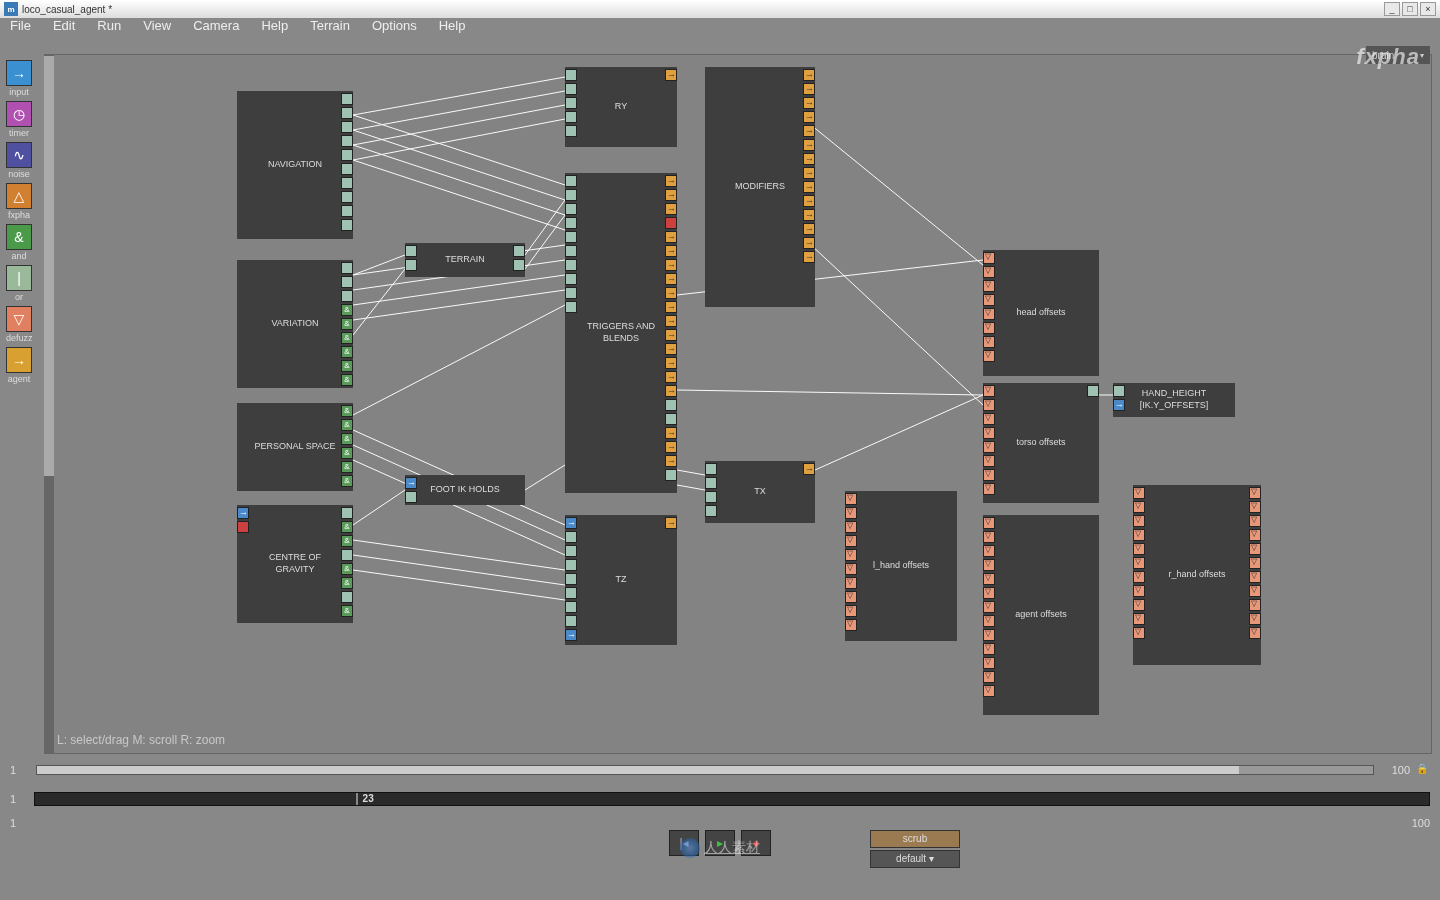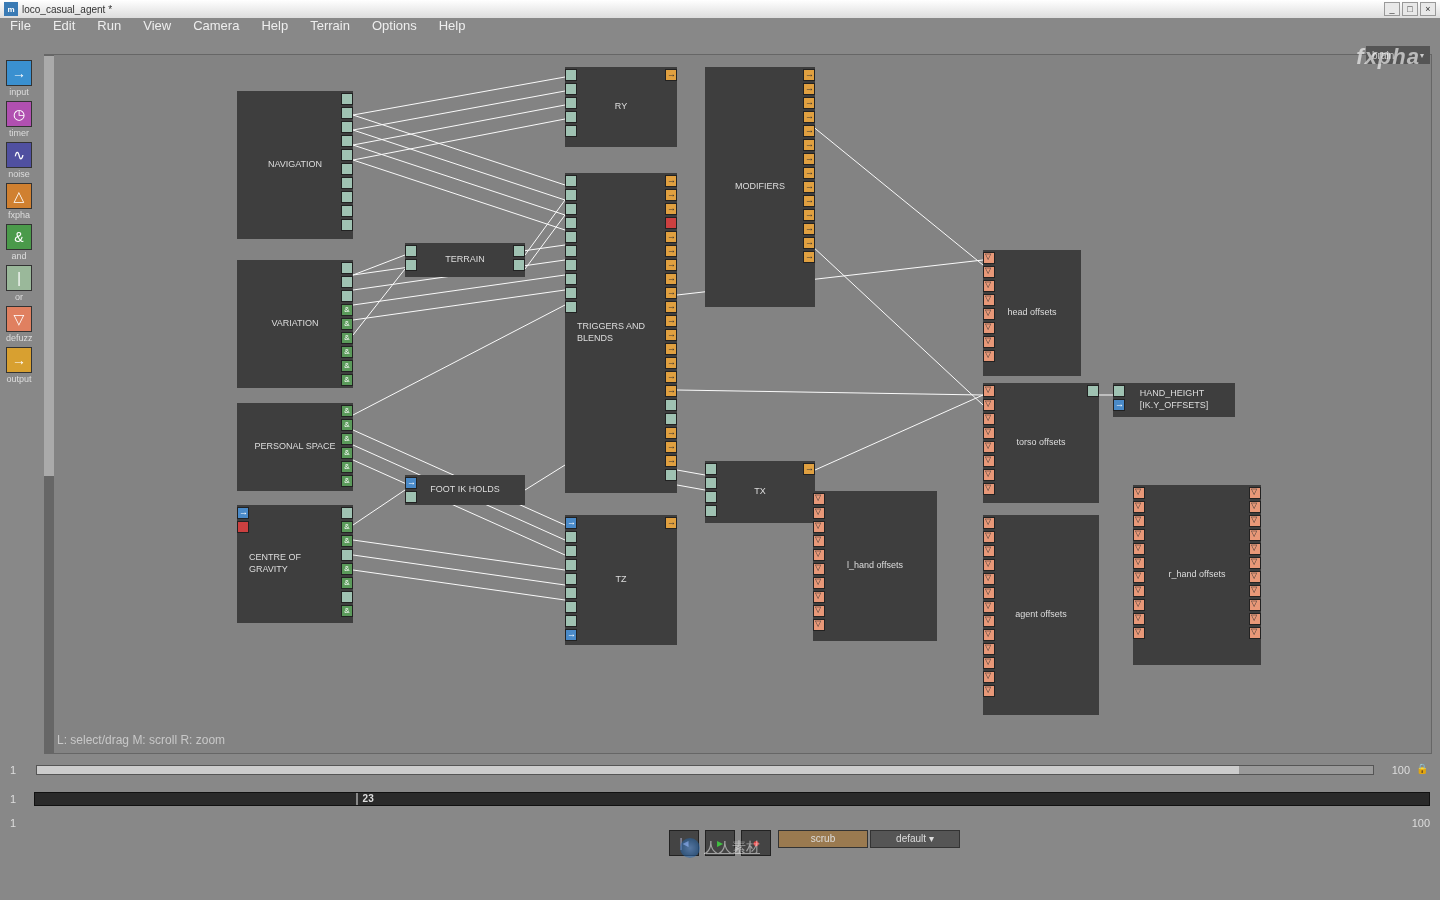--- a/index.html
+++ b/index.html
@@ -14,21 +14,21 @@
 .view-dd { position:absolute; top:46px; right:10px; width:64px; height:18px; background:#555; color:#ccc; font-size:10px; padding:2px 6px; z-index:40; display:flex; align-items:center; }
 .view-dd::after { content:"▾"; margin-left:auto; font-size:8px; }
 .tool-col { position:absolute; left:6px; top:60px; width:32px; display:flex; flex-direction:column; gap:4px; z-index:30; }
 .tool { width:26px; text-align:center; cursor:pointer; }
 .tool .ic { width:26px; height:26px; display:flex; align-items:center; justify-content:center; font-size:14px; color:#fff; border:1px solid #333; }
 .tool .lbl { font-size:9px; color:#ddd; margin-top:1px; }
 .canvas { position:absolute; left:44px; top:54px; right:8px; height:700px; background:#838383; border:1px solid #666; overflow:hidden; }
 svg.wires { position:absolute; left:0; top:0; width:100%; height:100%; pointer-events:none; }
 svg.wires line { stroke:#fafafa; stroke-width:1; }
 .node { position:absolute; background:#3e3e3e; display:flex; align-items:center; justify-content:center; }
-.node .nlabel { color:#ddd; font-size:9px; text-align:left; padding:0 12px; line-height:1.3; }
+.node .nlabel { color:#ddd; font-size:9px; text-align:center; padding:0 12px; line-height:1.3; }
 .portcol { position:absolute; top:0; bottom:0; width:12px; display:flex; flex-direction:column; gap:2px; padding:2px 0; }
 .portcol.left { left:0; }
 .portcol.right { right:0; }
 .port { width:12px; height:12px; border:1px solid #222; flex-shrink:0; }
 .p-in { background:#9fc2b2; }
 .p-and { background:#5a9a5a; color:#fff; font-size:8px; text-align:center; line-height:10px; }
 .p-out { background:#e0a040; position:relative; }
 .p-out::after { content:"→"; position:absolute; left:1px; top:-1px; font-size:9px; color:#333; }
 .p-def { background:#e89878; position:relative; }
 .p-def::after { content:"▽"; position:absolute; left:1px; top:-1px; font-size:8px; color:#333; }
@@ -49,21 +49,21 @@
 .timeline .tbar { flex:1; height:14px; background:#2a2a2a; border:1px solid #111; position:relative; }
 .timeline .tbar .mark { position:absolute; left:23%; top:0; bottom:0; width:2px; background:#888; }
 .timeline .tbar .mlbl { position:absolute; left:23.5%; top:0; font-size:10px; color:#ddd;font-weight:bold; }
 .footer { position:absolute; left:10px; right:10px; top:812px; height:22px; display:flex; align-items:center; font-size:11px; color:#ddd; }
 .footer .fl { width:20px; }
 .footer .fr { margin-left:auto; }
 .transport { position:absolute; left:50%; transform:translateX(-50%); top:830px; display:flex; gap:6px; align-items:center; }
 .transport .tbtn { width:30px; height:26px; background:#444; border:1px solid #222; display:flex; align-items:center; justify-content:center; font-size:12px; color:#aac; cursor:pointer; }
 .transport .rec { color:#e04040; }
 .transport .play { color:#40c040; }
-.mode-box { position:absolute; right:480px; top:830px; display:flex; flex-direction:row; gap:2px; }
+.mode-box { position:absolute; right:480px; top:830px; display:flex; flex-direction:column; gap:2px; }
 .mode-box .mb { width:90px; height:18px; background:#555; border:1px solid #333; font-size:10px; color:#ddd; text-align:center; line-height:16px; cursor:pointer; }
 .mode-box .mb.scrub { background:#9a7a50; }
 .wm-center { position:absolute; left:50%; top:838px; transform:translateX(-50%); font-size:14px; color:#fff; opacity:.5; z-index:60; display:flex; align-items:center; gap:4px; pointer-events:none;text-decoration:underline; }
 .wm-center .logo { width:20px; height:20px; border-radius:50%; background:radial-gradient(#6af,#048); }
 </style>
 </head>
 <body>
 
 <div class="title-bar">
   <span class="ticon">m</span>
@@ -116,21 +116,21 @@
     <div class="tool">
       <div class="ic" style="background:#9ab89a">|</div>
       <div class="lbl">or</div>
     </div>
     <div class="tool">
       <div class="ic" style="background:#e08060">▽</div>
       <div class="lbl">defuzz</div>
     </div>
     <div class="tool">
       <div class="ic" style="background:#d8a030">→</div>
-      <div class="lbl">output</div>
+      <div class="lbl">agent</div>
     </div>
   </div>
 
 <div class="vscroll">
     <div class="thumb"></div>
   </div>
 
 <div class="canvas">
   <svg class="wires">
     <line x1="308" y1="60" x2="520" y2="22"></line>
@@ -347,21 +347,21 @@
         <div class="port p-out"></div>
         <div class="port p-out"></div>
         <div class="port p-out"></div>
         <div class="port p-out"></div>
         <div class="port p-out"></div>
         <div class="port p-out"></div>
         <div class="port p-out"></div>
     </div>
   </div>
 
-  <div class="node" style="left:938px;top:195px;width:98px;height:126px">
+  <div class="node" style="left:938px;top:195px;width:116px;height:126px">
     <div class="nlabel">head offsets</div>
     <div class="portcol left">
         <div class="port p-def"></div>
         <div class="port p-def"></div>
         <div class="port p-def"></div>
         <div class="port p-def"></div>
         <div class="port p-def"></div>
         <div class="port p-def"></div>
         <div class="port p-def"></div>
         <div class="port p-def"></div>
@@ -378,21 +378,21 @@
         <div class="port p-def"></div>
         <div class="port p-def"></div>
         <div class="port p-def"></div>
         <div class="port p-def"></div>
       </div>
     <div class="portcol right">
         <div class="port p-in"></div>
       </div>
   </div>
 
-  <div class="node" style="left:768px;top:436px;width:124px;height:150px">
+  <div class="node" style="left:800px;top:436px;width:112px;height:150px">
     <div class="nlabel">l_hand offsets</div>
     <div class="portcol left">
         <div class="port p-def"></div>
         <div class="port p-def"></div>
         <div class="port p-def"></div>
         <div class="port p-def"></div>
         <div class="port p-def"></div>
         <div class="port p-def"></div>
         <div class="port p-def"></div>
         <div class="port p-def"></div>

